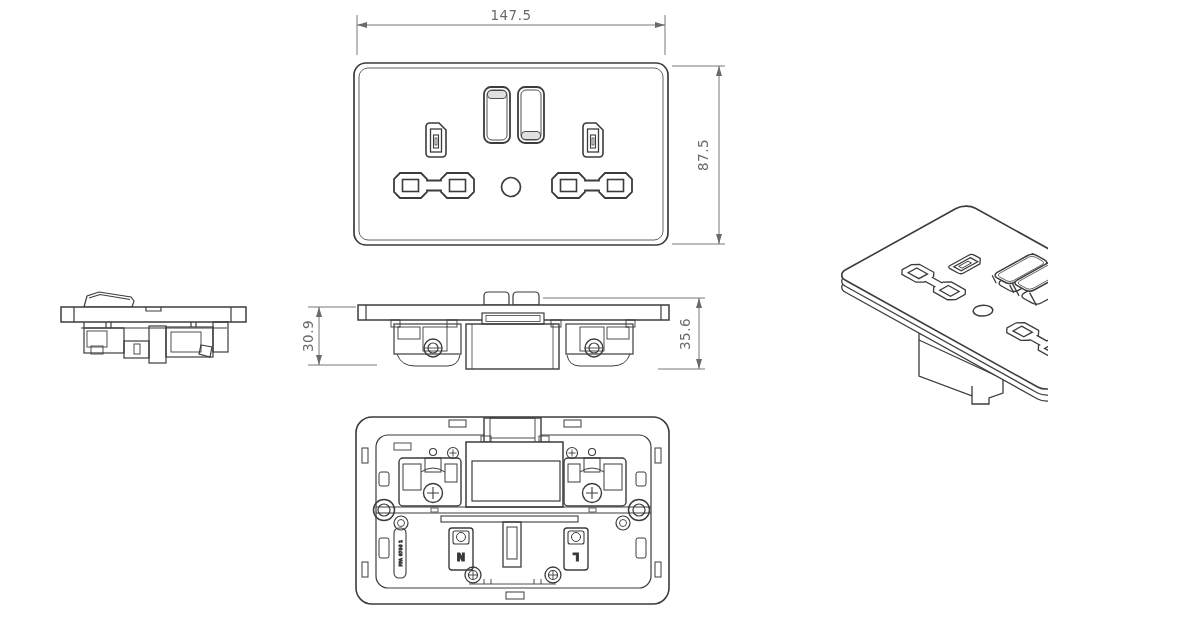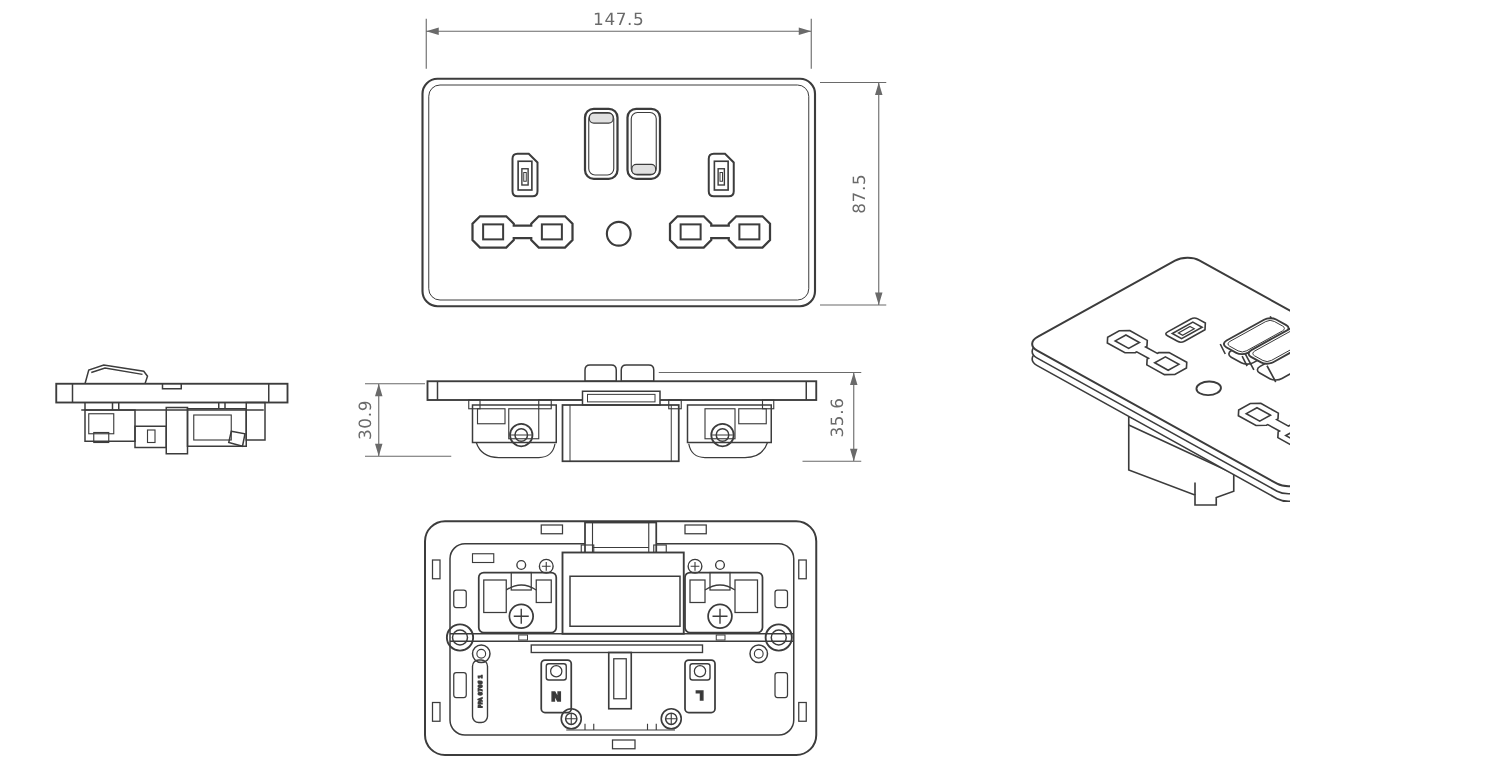--- a/index.html
+++ b/index.html
@@ -1,17 +1,17 @@
 <!DOCTYPE html>
 <html><head>
 <meta charset="utf-8">
 <style>
   html,body{margin:0;padding:0;background:#fff;}
   #canvas{position:relative;width:1032px;height:622px;background:#ffffff;overflow:hidden;
-          font-family:"DejaVu Sans", sans-serif;}
+          font-family:"DejaVu Sans", sans-serif;margin-left:16px;}
   svg{position:absolute;display:block;}
   .ln{stroke:#3c3c3c;fill:none;}
   .lnf{stroke:#3c3c3c;fill:#ffffff;}
   .dim{stroke:#6a6a6a;fill:none;stroke-width:0.9;}
   .dimarrow{fill:#6a6a6a;stroke:none;}
   .dimtext{fill:#6a6a6a;font-size:13.5px;letter-spacing:0.5px;}
   .marktext{fill:#333;font-size:10px;font-weight:bold;}
   .stamptext{fill:#444;font-size:4px;letter-spacing:0.4px;}
   .shade{fill:#e0e0e0;stroke:#3c3c3c;}
   .iso *{vector-effect:non-scaling-stroke;}

